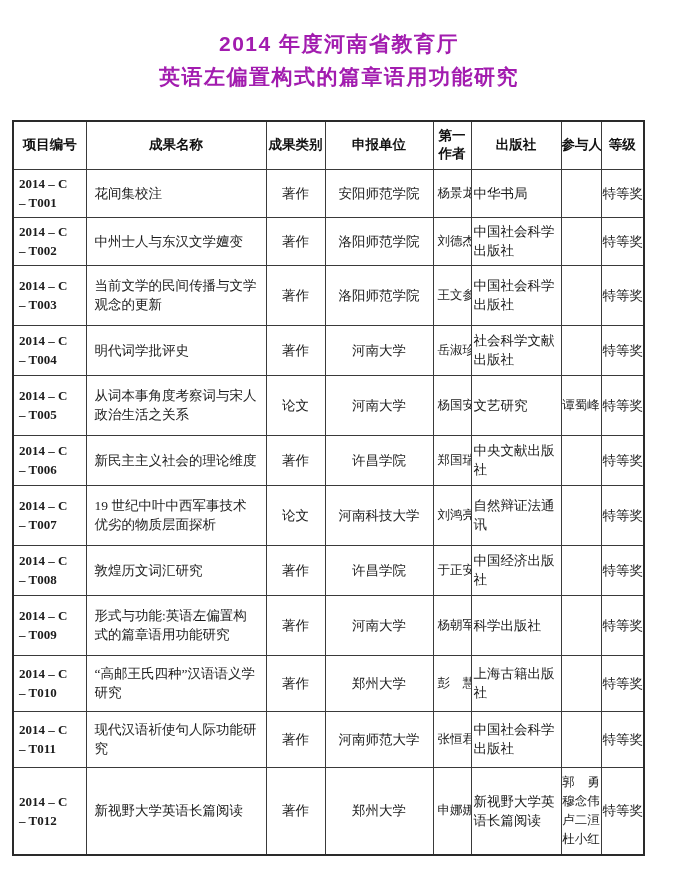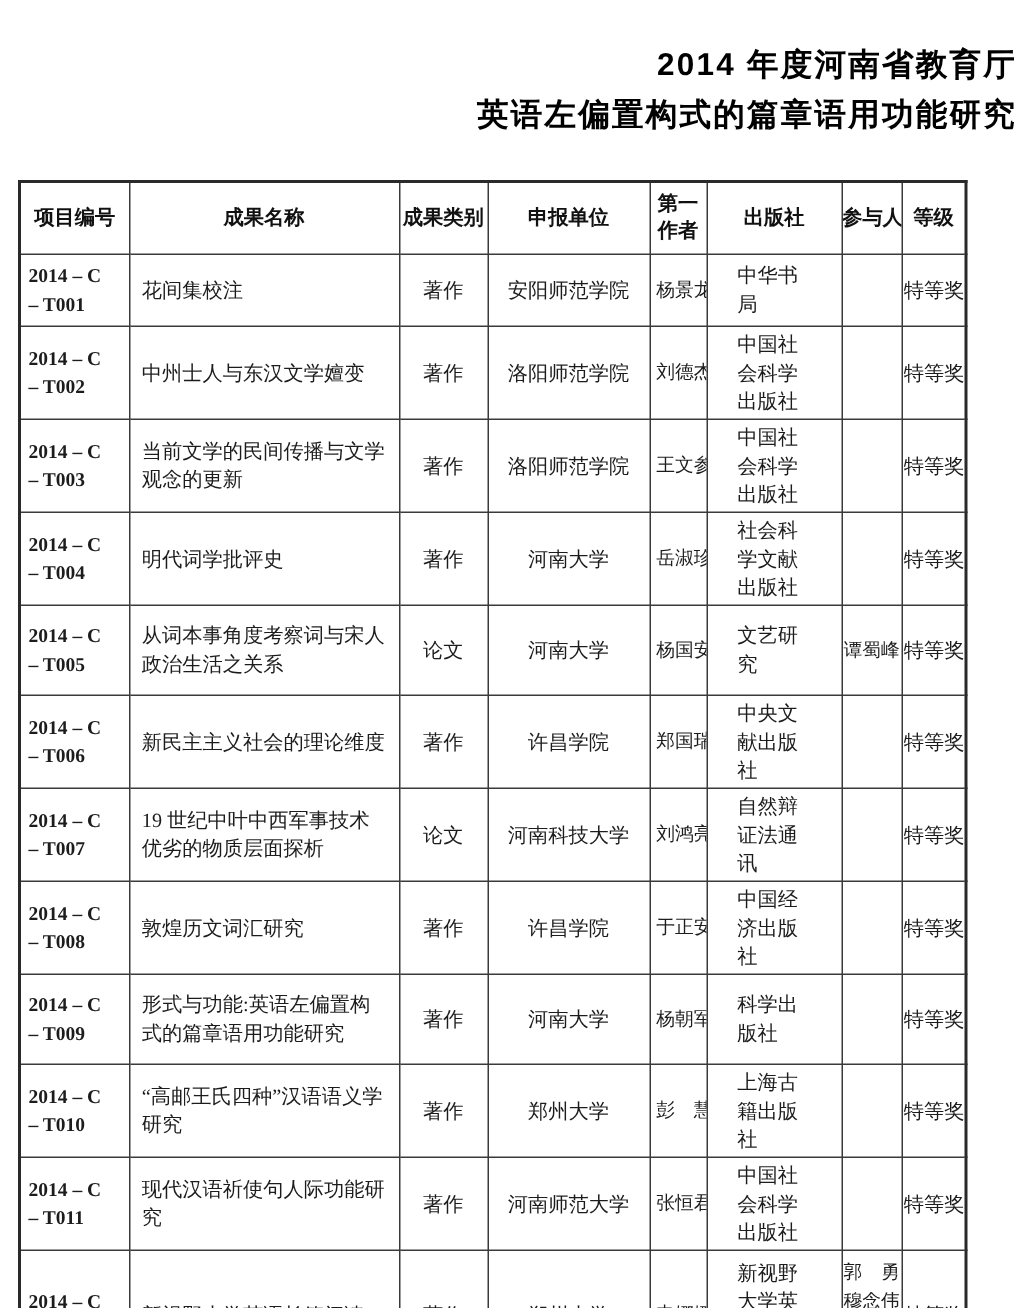--- a/index.html
+++ b/index.html
@@ -1,23 +1,23 @@
 <!DOCTYPE html>
 <html lang="zh"><head>
 <meta charset="utf-8">
 <style>
   html,body{margin:0;padding:0;}
   body{
     width:678px;height:872px;overflow:hidden;background:#ffffff;
     font-family:"Liberation Serif","DejaVu Serif",serif;color:#1a1a1a;
   }
   .doc-title{
-    text-align:right;padding-top:27px;
+    text-align:center;padding-top:27px;
     font-family:"Liberation Sans","DejaVu Sans",sans-serif;
-    font-weight:700;color:#000000;
+    font-weight:700;color:#a21caf;
   }
   .doc-title .t-line{font-size:21px;line-height:33px;letter-spacing:1.5px;}
   table.award-table{
     table-layout:fixed;border-collapse:collapse;
     width:631px;margin:27px 0 0 12px;
     border:2px solid #2a2a2a;
   }
   .award-table th,.award-table td{
     border:1px solid #3a3a3a;
     overflow:hidden;
@@ -30,21 +30,21 @@
   .award-table thead tr{height:48px;}
   .award-table td{
     font-size:13.5px;line-height:19px;vertical-align:middle;color:#1c1c1c;
   }
   th.h-nowrap{white-space:nowrap;}
   td.c-id{white-space:pre;padding:2px 2px 2px 5px;text-align:left;font-size:13px;font-weight:bold;}
   td.c-name{text-align:left;padding:3px 8px;}
   td.c-cat{text-align:center;}
   td.c-unit{text-align:center;}
   td.c-author{white-space:pre;text-align:center;font-size:12.5px;padding:4px;}
-  td.c-pub{text-align:left;padding:2px 20px;}
+  td.c-pub{text-align:left;padding:2px 2px;}
   td.c-part{white-space:pre;text-align:center;font-size:12.5px;padding:0;}
   td.c-grade{text-align:right;padding:0;}
   
   tbody tr:nth-of-type(1){height:48px;}
   tbody tr:nth-of-type(2){height:48px;}
   tbody tr:nth-of-type(3){height:60px;}
   tbody tr:nth-of-type(4){height:50px;}
   tbody tr:nth-of-type(5){height:60px;}
   tbody tr:nth-of-type(6){height:50px;}
   tbody tr:nth-of-type(7){height:60px;}

